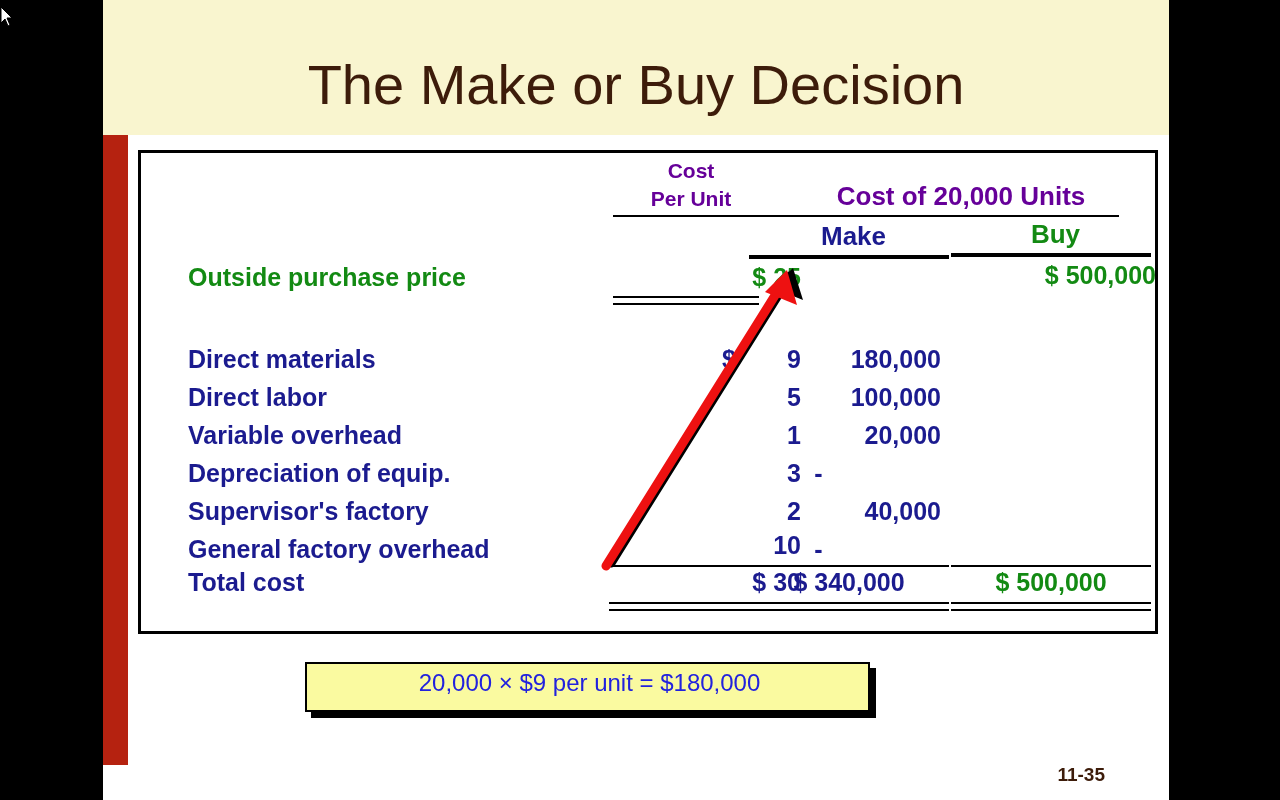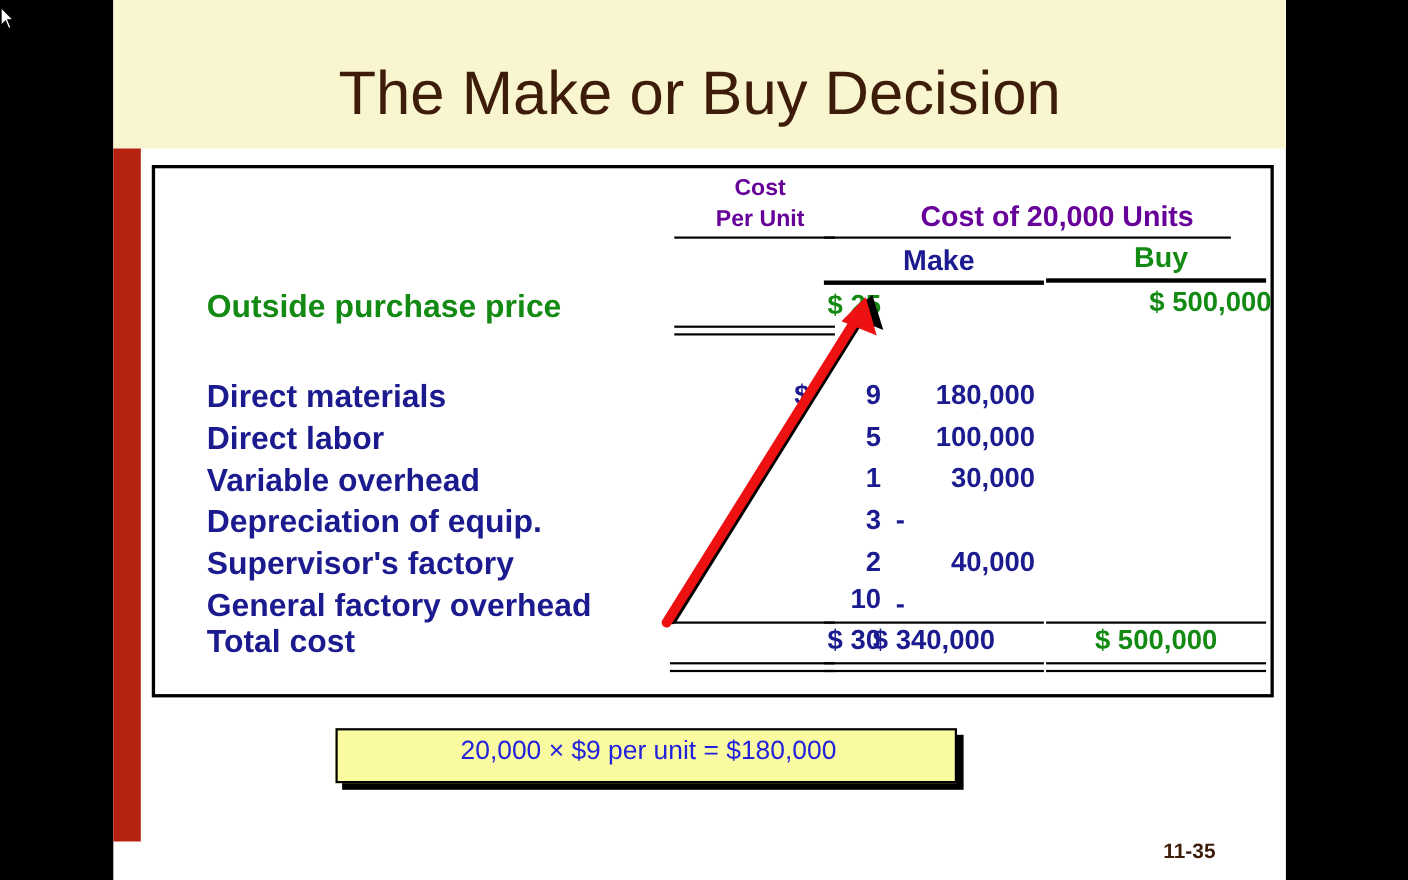--- a/index.html
+++ b/index.html
@@ -108,21 +108,21 @@
   .c-navy   { color: #1b1b8f; }
   .c-green  { color: #138a13; }
 
   .hdr-small {
     font-size: 21px;
   }
   .hdr-big {
     font-size: 26px;
   }
   .row-label {
-    font-size: 29px;
+    font-size: 25px;
   }
   .num {
     font-size: 25px;
     text-align: right;
   }
 
   
   .rule {
     position: absolute;
     background: #000000;
@@ -219,21 +219,21 @@
         <div class="cell num c-navy" style="left:450px; top:192px; width:145px;">$</div>
         <div class="cell num c-navy" style="left:455px; top:192px; width:205px;">9</div>
         <div class="cell num c-navy" style="left:600px; top:192px; width:200px;">180,000</div>
 
         <div class="cell row-label c-navy" style="left:47px; top:230px;">Direct labor</div>
         <div class="cell num c-navy" style="left:455px; top:230px; width:205px;">5</div>
         <div class="cell num c-navy" style="left:600px; top:230px; width:200px;">100,000</div>
 
         <div class="cell row-label c-navy" style="left:47px; top:268px;">Variable overhead</div>
         <div class="cell num c-navy" style="left:455px; top:268px; width:205px;">1</div>
-        <div class="cell num c-navy" style="left:600px; top:268px; width:200px;">30,000</div>
+        <div class="cell num c-navy" style="left:600px; top:268px; width:200px;">20,000</div>
 
         <div class="cell row-label c-navy" style="left:47px; top:306px;">Depreciation of equip.</div>
         <div class="cell num c-navy" style="left:455px; top:306px; width:205px;">3</div>
         <div class="cell num c-navy" style="left:600px; top:306px; width:155px; text-align:center;">-</div>
 
         <div class="cell row-label c-navy" style="left:47px; top:344px;">Supervisor's factory</div>
         <div class="cell num c-navy" style="left:455px; top:344px; width:205px;">2</div>
         <div class="cell num c-navy" style="left:600px; top:344px; width:200px;">40,000</div>
 
         <div class="cell row-label c-navy" style="left:47px; top:382px;">General factory overhead</div>

